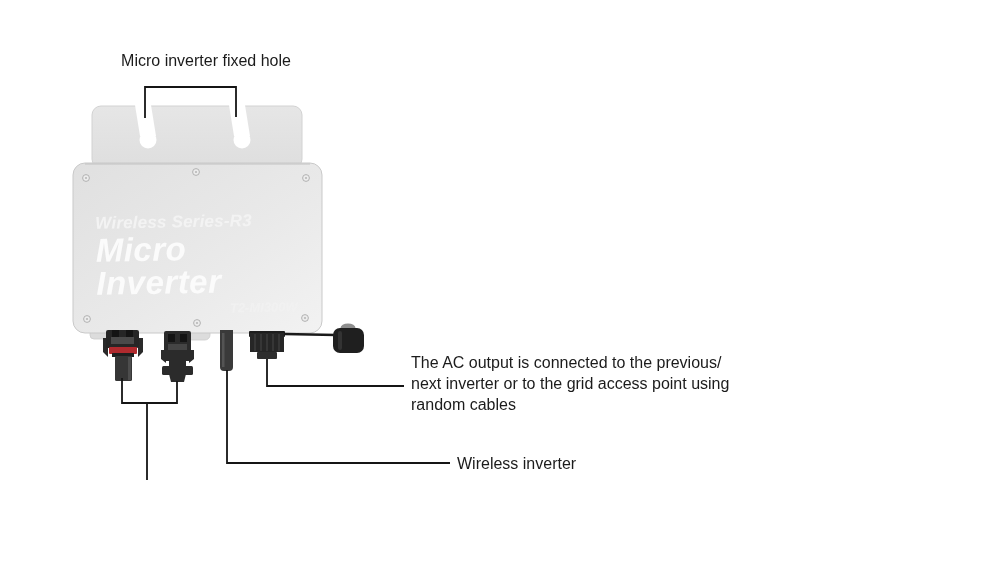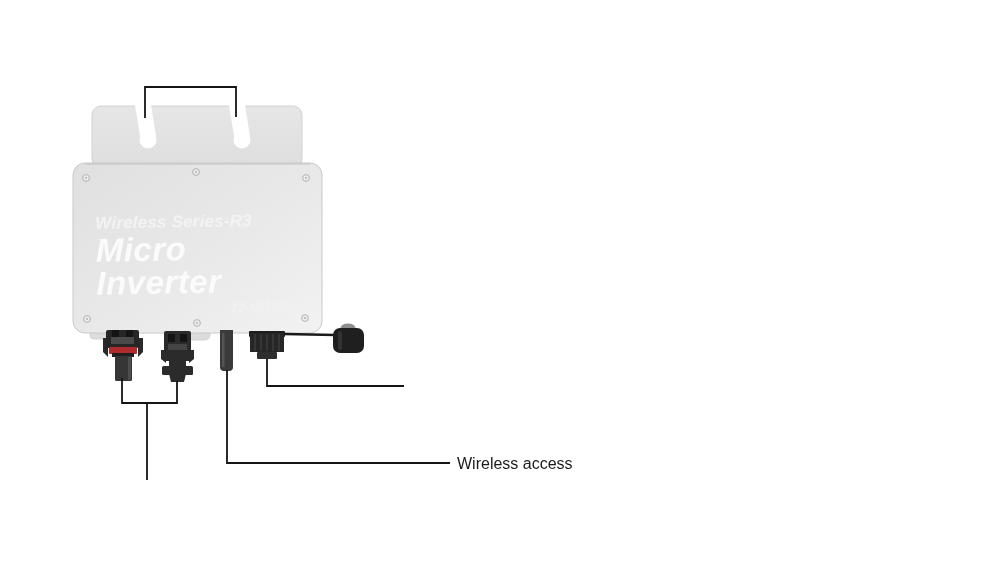--- a/index.html
+++ b/index.html
@@ -200,15 +200,19 @@
       <path d="M267,359 L267,386 L404,386"></path>
     </g>
   </svg>
 
   <div class="device-text">
     <div class="device-series">Wireless Series-R3</div>
     <div class="device-name">Micro Inverter</div>
     <div class="device-model">T2-MI300W</div>
   </div>
 
-  <div class="label label-antenna">Wireless access</div>
+  <div class="label label-fixed-hole">Micro inverter fixed hole</div>
+  <div class="label label-ac">The AC output is connected to the previous/
+next inverter or to the grid access point using
+random cables</div>
+  <div class="label label-antenna">Wireless inverter</div>
 
 </div>
 
 </body></html>

